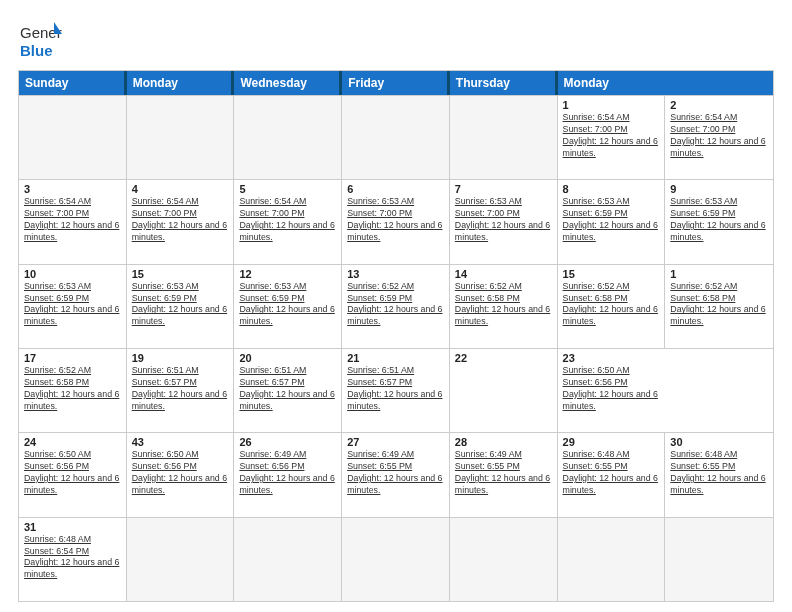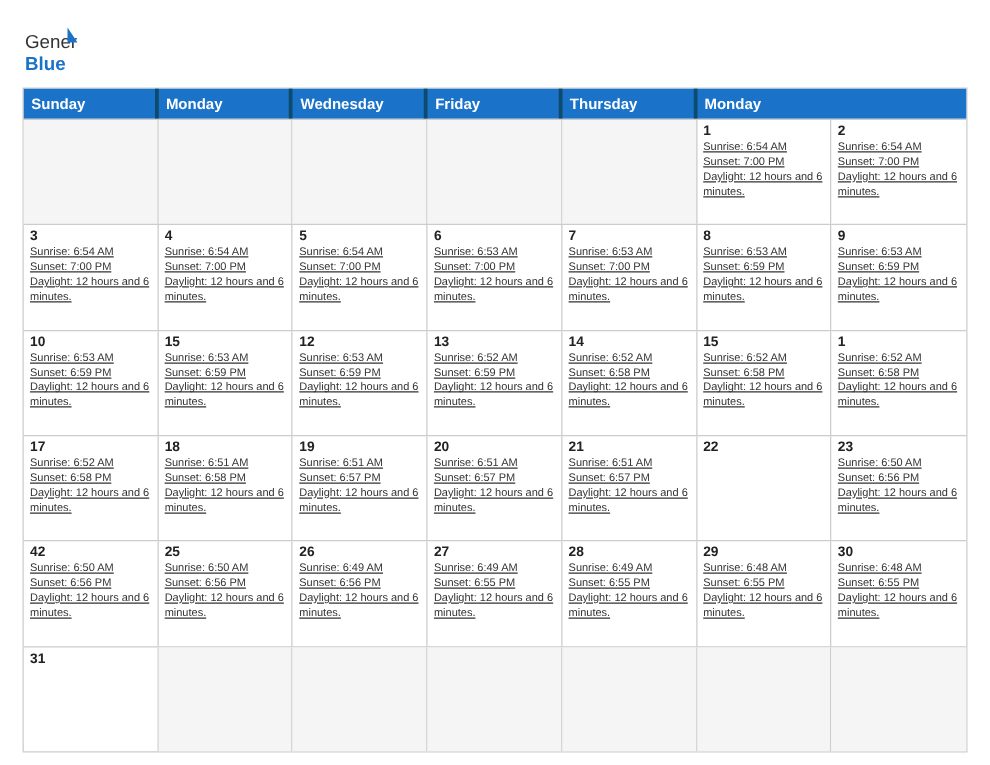--- a/index.html
+++ b/index.html
@@ -230,26 +230,20 @@
           </div>
         </div>
         <div class="cal-row">
           <div class="cal-cell">
             <div class="day-num">17</div>
             <div class="day-info">Sunrise: 6:52 AM
 Sunset: 6:58 PM
 Daylight: 12 hours and 6 minutes.</div>
           </div>
           <div class="cal-cell">
-            <div class="day-num">18</div>
-            <div class="day-info">Sunrise: 6:51 AM
-Sunset: 6:58 PM
-Daylight: 12 hours and 6 minutes.</div>
-          </div>
-          <div class="cal-cell">
             <div class="day-num">19</div>
             <div class="day-info">Sunrise: 6:51 AM
 Sunset: 6:57 PM
 Daylight: 12 hours and 6 minutes.</div>
           </div>
           <div class="cal-cell">
             <div class="day-num">20</div>
             <div class="day-info">Sunrise: 6:51 AM
 Sunset: 6:57 PM
 Daylight: 12 hours and 6 minutes.</div>
@@ -265,27 +259,27 @@
           </div>
           <div class="cal-cell">
             <div class="day-num">23</div>
             <div class="day-info">Sunrise: 6:50 AM
 Sunset: 6:56 PM
 Daylight: 12 hours and 6 minutes.</div>
           </div>
         </div>
         <div class="cal-row">
           <div class="cal-cell">
-            <div class="day-num">42</div>
+            <div class="day-num">24</div>
             <div class="day-info">Sunrise: 6:50 AM
 Sunset: 6:56 PM
 Daylight: 12 hours and 6 minutes.</div>
           </div>
           <div class="cal-cell">
-            <div class="day-num">25</div>
+            <div class="day-num">43</div>
             <div class="day-info">Sunrise: 6:50 AM
 Sunset: 6:56 PM
 Daylight: 12 hours and 6 minutes.</div>
           </div>
           <div class="cal-cell">
             <div class="day-num">26</div>
             <div class="day-info">Sunrise: 6:49 AM
 Sunset: 6:56 PM
 Daylight: 12 hours and 6 minutes.</div>
           </div>
@@ -310,20 +304,23 @@
           <div class="cal-cell">
             <div class="day-num">30</div>
             <div class="day-info">Sunrise: 6:48 AM
 Sunset: 6:55 PM
 Daylight: 12 hours and 6 minutes.</div>
           </div>
         </div>
         <div class="cal-row">
           <div class="cal-cell">
             <div class="day-num">31</div>
+            <div class="day-info">Sunrise: 6:48 AM
+Sunset: 6:54 PM
+Daylight: 12 hours and 6 minutes.</div>
           </div>
           <div class="cal-cell empty"></div>
           <div class="cal-cell empty"></div>
           <div class="cal-cell empty"></div>
           <div class="cal-cell empty"></div>
           <div class="cal-cell empty"></div>
           <div class="cal-cell empty"></div>
         </div>
       </div>
   </div>

